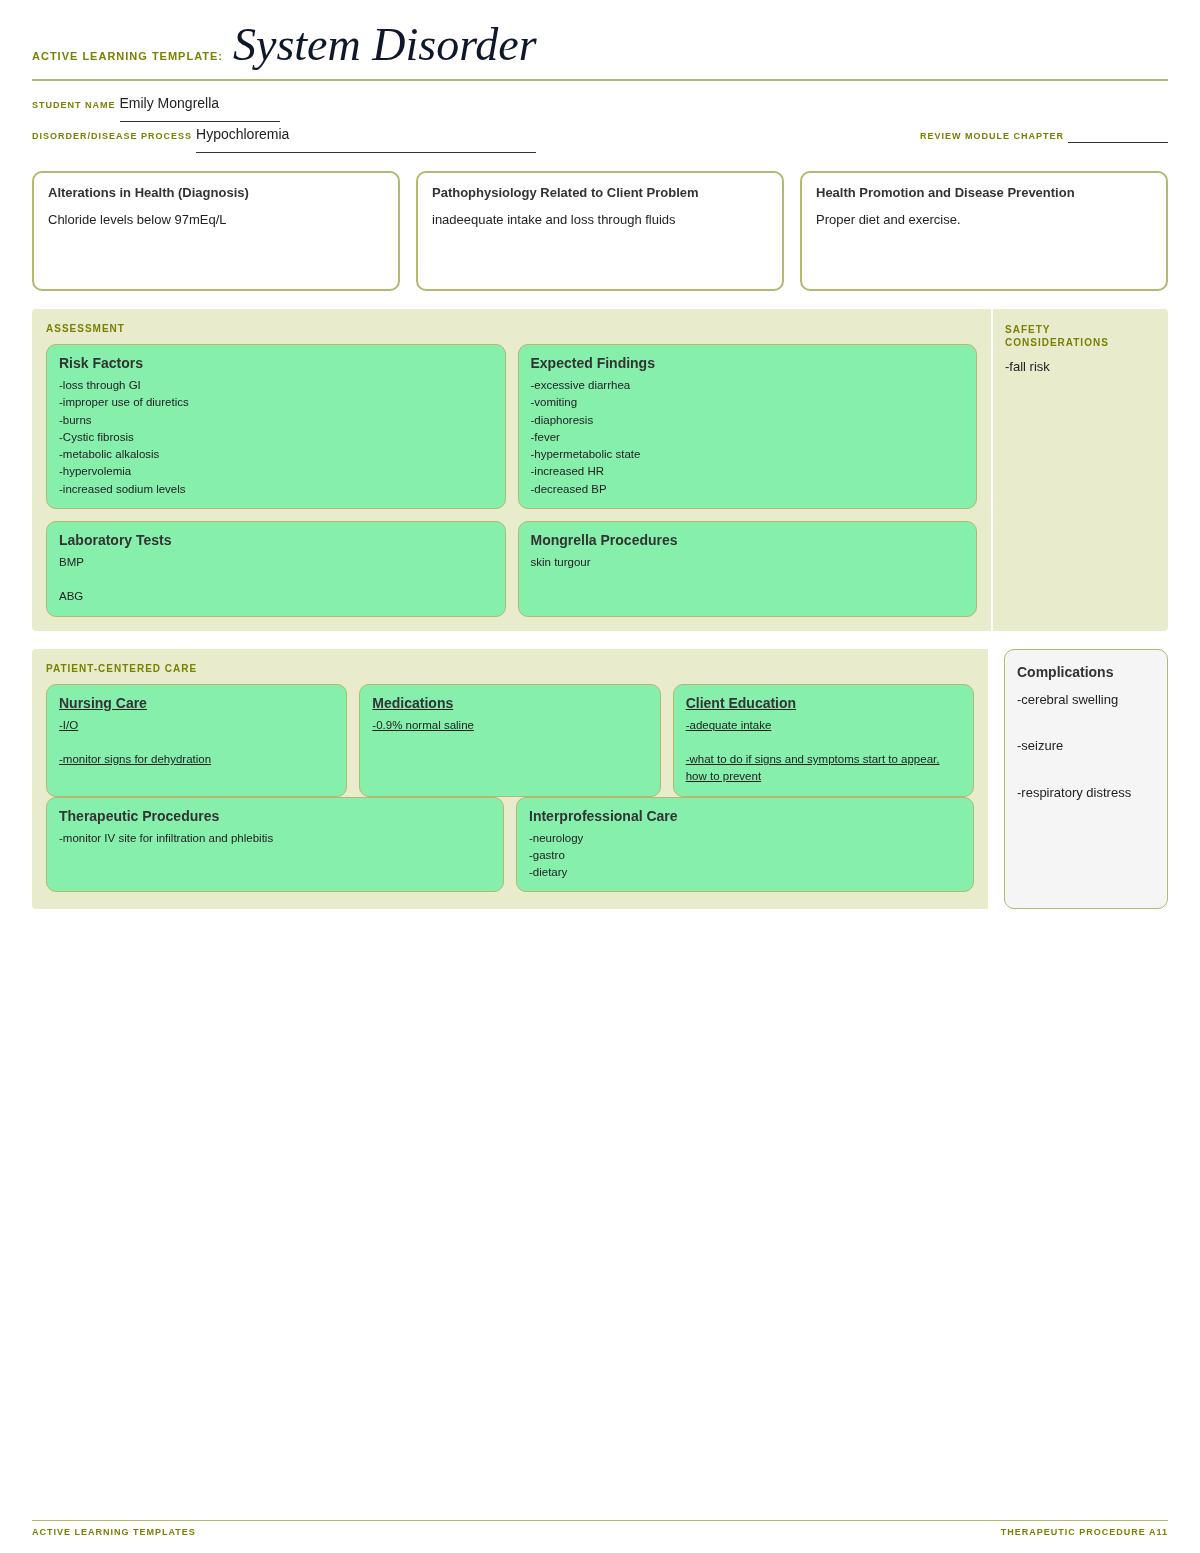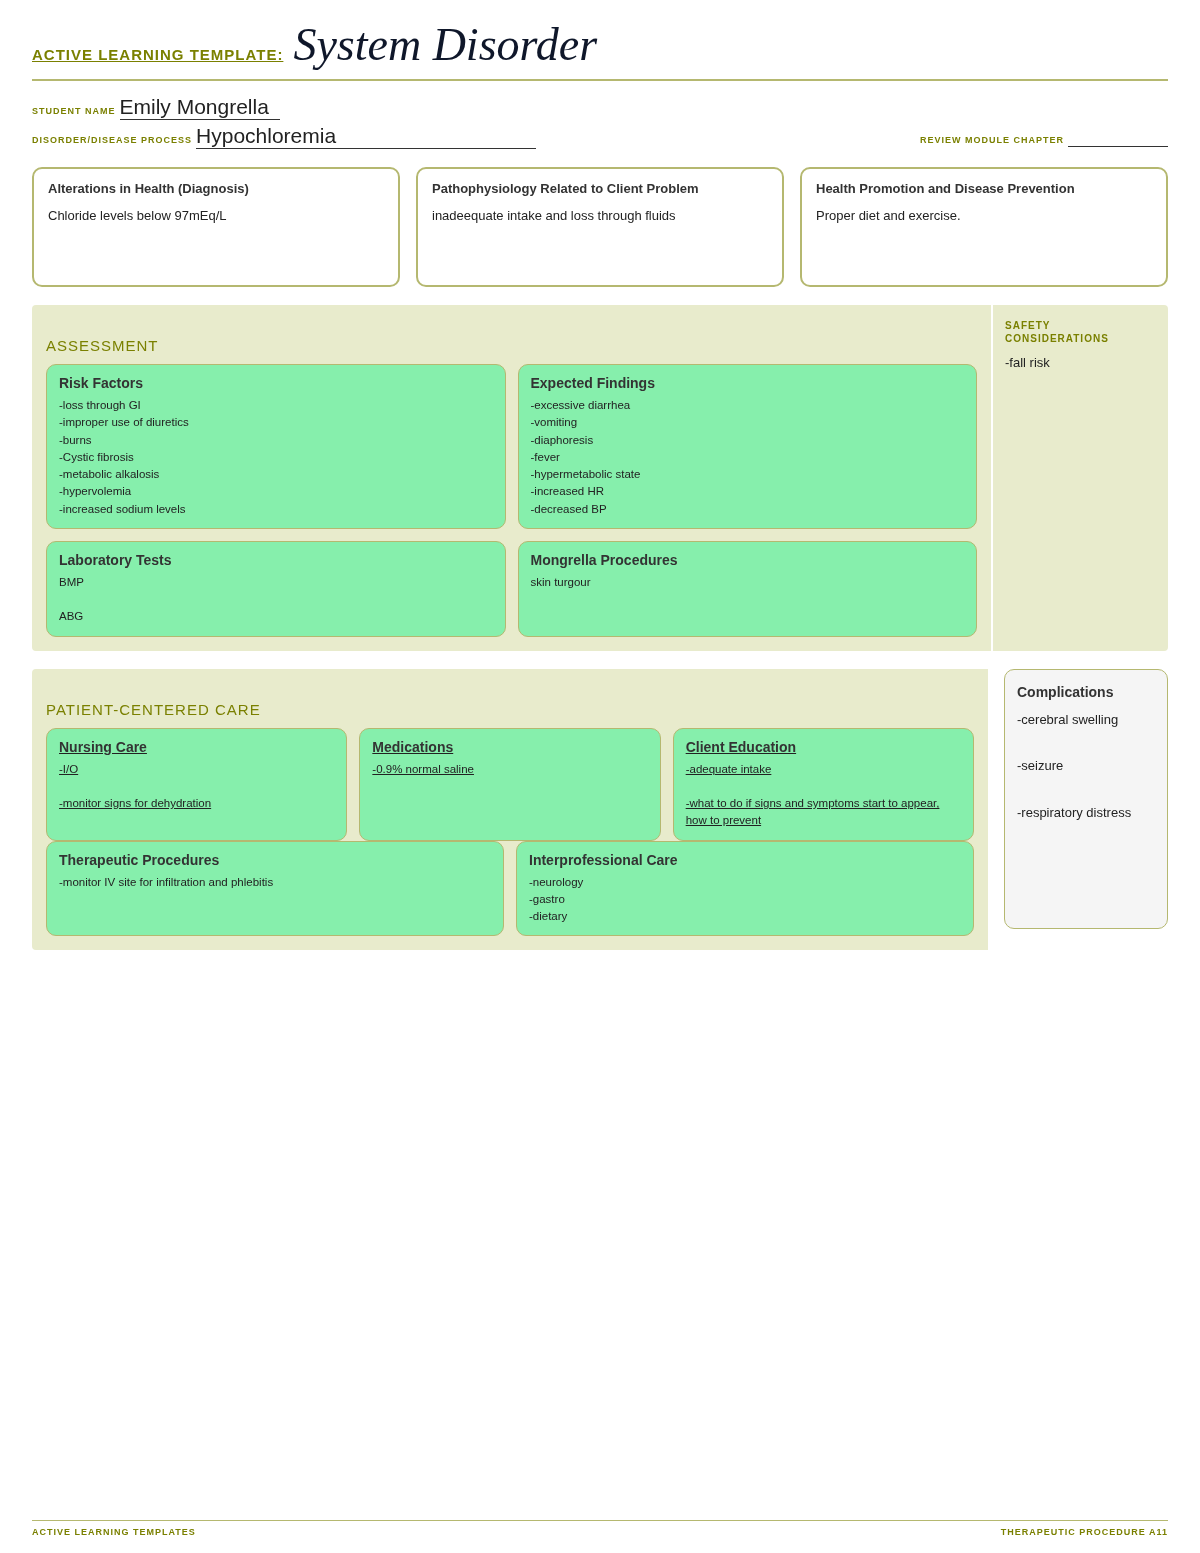--- a/index.html
+++ b/index.html
@@ -24,26 +24,25 @@
     
     .header {
       border-bottom: 2px solid #b5b870;
       padding-bottom: 8px;
       margin-bottom: 14px;
       display: flex;
       align-items: baseline;
       gap: 10px;
     }
     .header-label {
-      font-size: 15px;
-      font-weight: bold;
-      color: #7a8000;
-      letter-spacing: 1px;
-      text-transform: uppercase;
-      text-decoration: underline;
+      font-size: 11px;
+      font-weight: bold;
+      color: #7a8000;
+      letter-spacing: 1px;
+      text-transform: uppercase;
     }
     .header-title {
       font-family: Georgia, 'Times New Roman', serif;
       font-size: 46px;
       font-style: italic;
       color: #0f172a;
       font-weight: normal;
     }
 
     
@@ -60,24 +59,24 @@
       gap: 4px;
     }
     .info-label {
       font-size: 9px;
       font-weight: bold;
       letter-spacing: 1px;
       text-transform: uppercase;
       color: #7a8000;
     }
     .info-value {
-      font-size: 21px;
+      font-size: 14px;
       border-bottom: 1px solid #333;
       min-width: 160px;
-      padding-bottom: 0;
+      padding-bottom: 10px;
       color: #222;
     }
     .info-value-long {
       min-width: 340px;
     }
     .review-field {
       display: flex;
       align-items: baseline;
       gap: 4px;
       margin-left: auto;
@@ -129,27 +128,26 @@
     }
     .section-side {
       width: 175px;
       background: #e8ebcc;
       padding: 14px 12px;
       border-radius: 0 4px 4px 0;
       margin-left: 2px;
     }
 
     .section-label {
-      font-size: 15px;
-      font-weight: normal;
+      font-size: 10px;
+      font-weight: bold;
       letter-spacing: 1px;
       text-transform: uppercase;
       color: #7a8000;
       margin-bottom: 10px;
-      margin-top: 18px;
     }
 
     .assessment-grid {
       display: grid;
       grid-template-columns: 1fr 1fr;
       gap: 12px;
     }
 
     .inner-box {
       background: #86efac;

